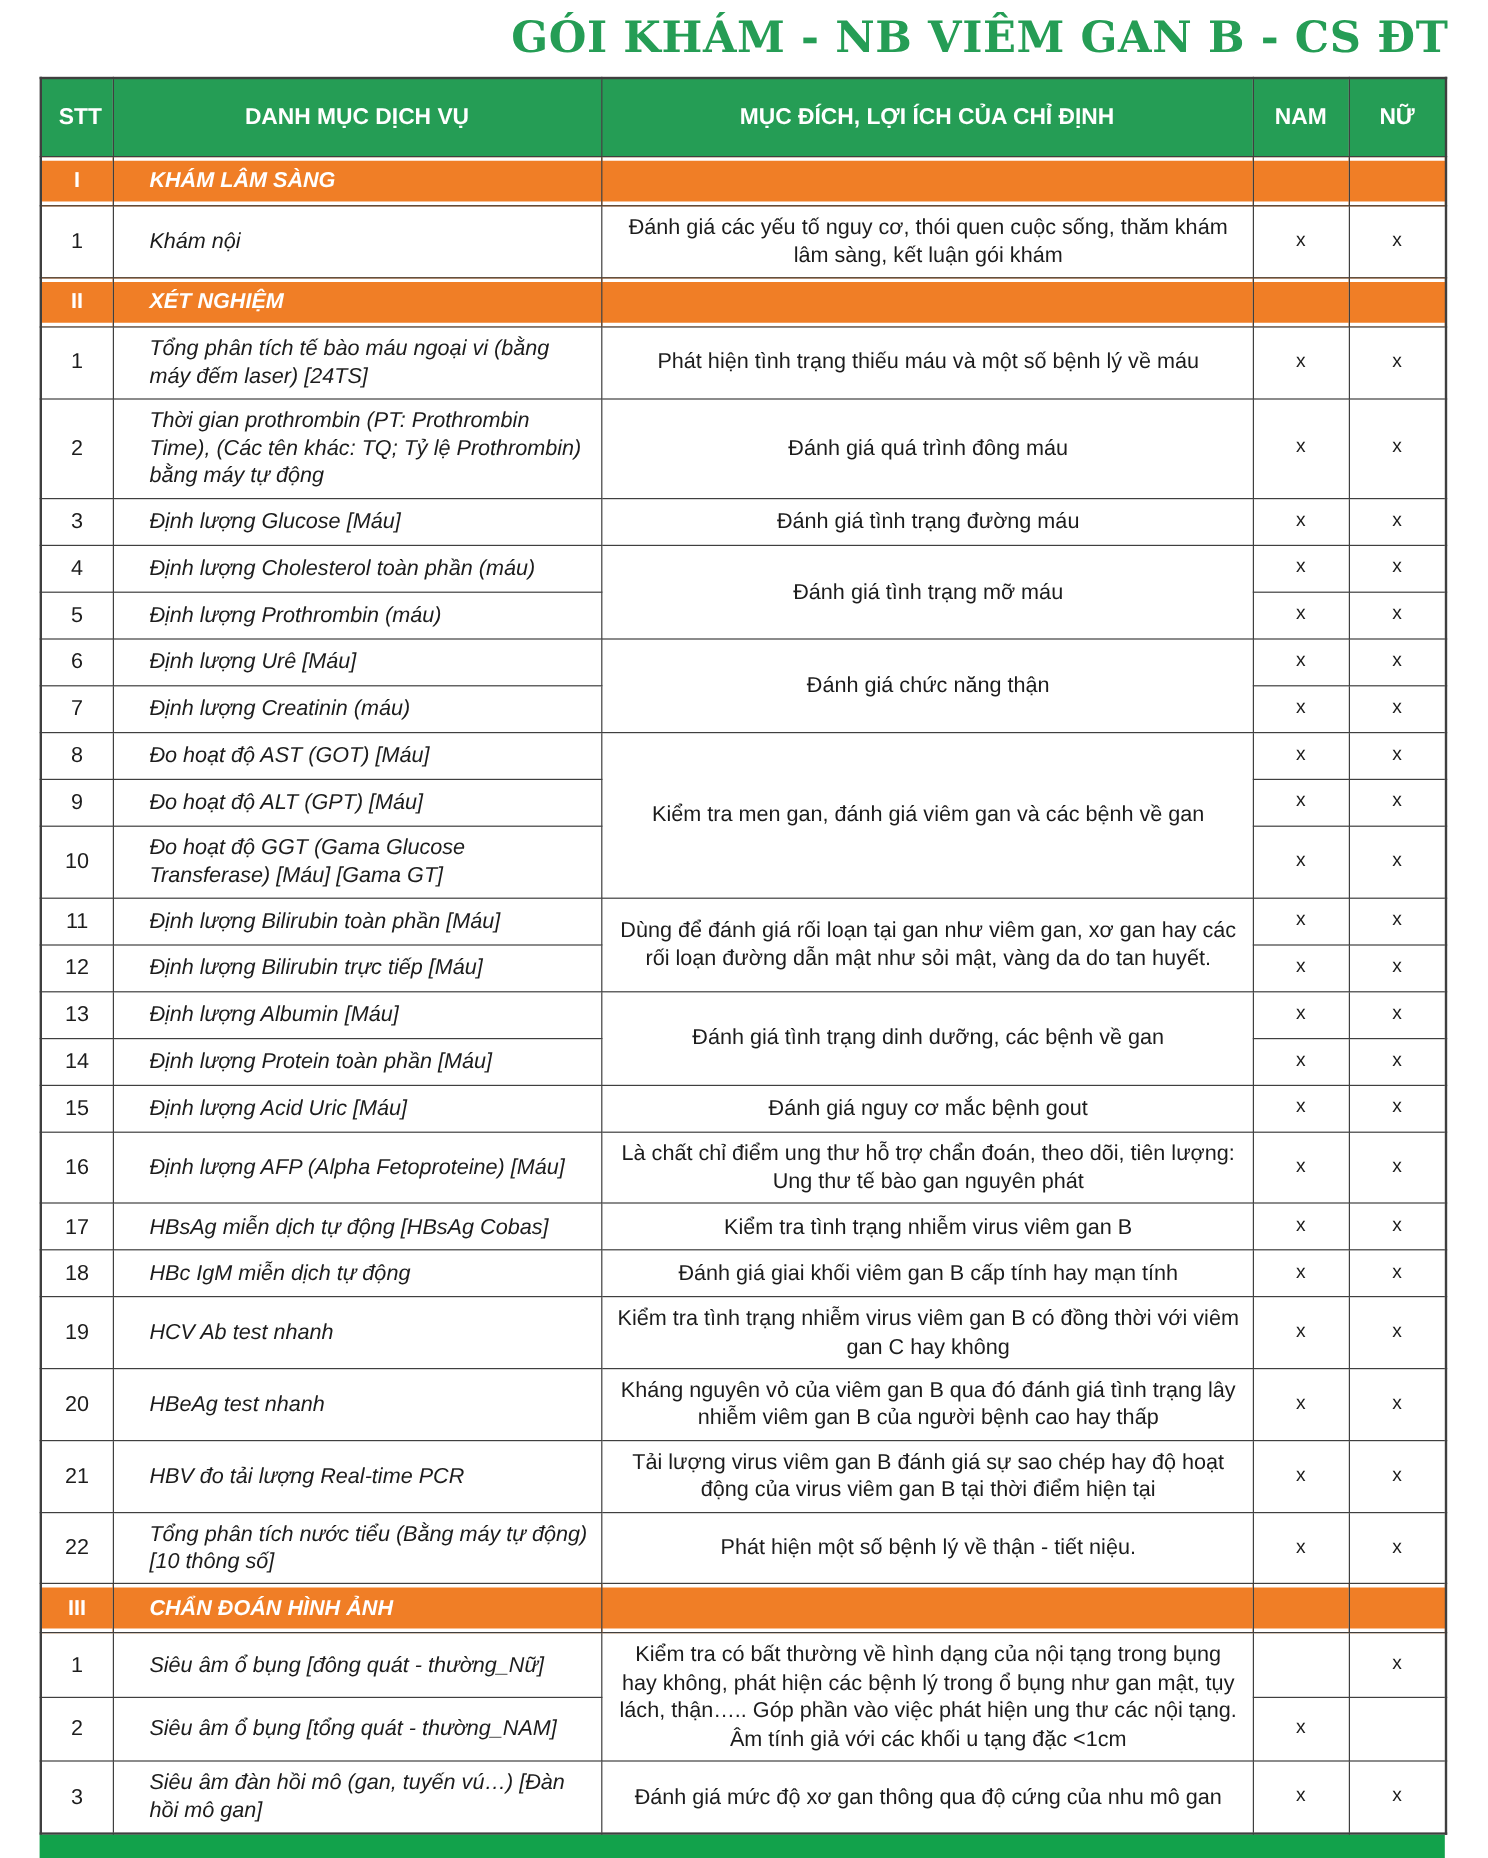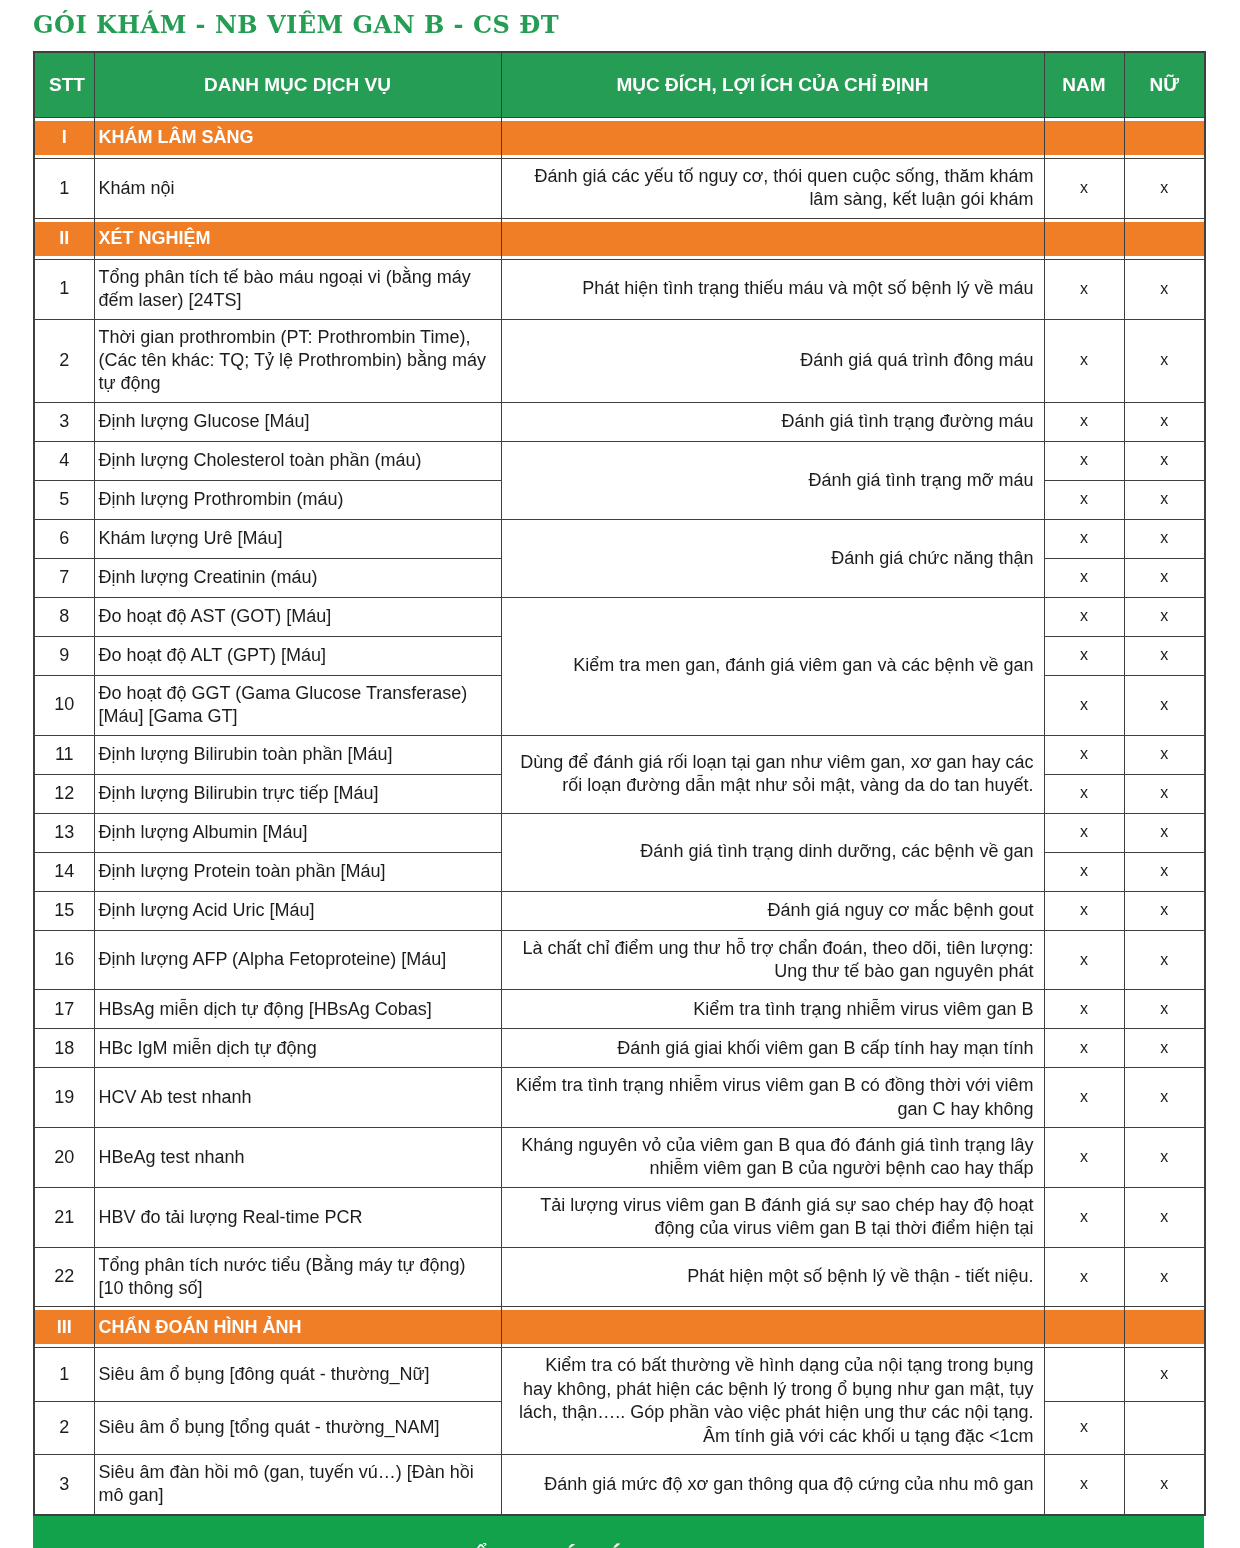--- a/index.html
+++ b/index.html
@@ -7,24 +7,24 @@
     --footer-green:#12A24B;
     --orange:#F07E26;
     --border:#3F3F3F;
     --light-border:#9B9B9B;
     --text:#1C1C1C;
   }
   html,body{margin:0;padding:0;background:#fff;}
   body{width:1240px;font-family:"Liberation Sans",sans-serif;color:var(--text);}
   .page{padding:6px 33px 0 33px;}
   .title{
-    text-align:left;
+    text-align:right;
     font-family:"DejaVu Serif",serif;
     font-weight:bold;
-    font-size:24px;
+    font-size:36px;
     color:var(--green);
     margin:4px 0 12px 0;
     letter-spacing:.5px;
   }
   table{
     border-collapse:collapse;
     table-layout:fixed;
     width:1171px;
     border:2px solid var(--border);
   }
@@ -33,22 +33,22 @@
     background:var(--green);
     color:#fff;
     font-weight:bold;
     font-size:19px;
     height:56px;
     padding:4px 14px;
     text-align:center;
   }
   td{font-size:18px;line-height:1.3;padding:6px 10px;}
   .c-stt{text-align:center;padding:6px 2px;}
-  .c-service{text-align:left;padding-left:4px;}
-  .c-purpose{text-align:right;padding-left:12px;}
+  .c-service{text-align:left;padding-left:30px;font-style:italic;}
+  .c-purpose{text-align:center;padding-left:12px;}
   .c-check{text-align:center;font-size:16px;padding:6px 2px;}
   .data-row td{height:26px;}
   .cont-row td{border-top-color:var(--light-border);}
   .section-row td{
     background:var(--orange);
     color:#fff;
     font-weight:bold;
     font-size:18px;
     height:24px;
     box-shadow:inset 0 3px 0 #fff, inset 0 -3px 0 #fff;
@@ -139,21 +139,21 @@
           <td class="c-check">x</td>
         </tr>
         <tr class="data-row cont-row">
           <td class="c-stt">5</td>
           <td class="c-service">Định lượng Prothrombin (máu)</td>
           <td class="c-check">x</td>
           <td class="c-check">x</td>
         </tr>
         <tr class="data-row">
           <td class="c-stt">6</td>
-          <td class="c-service">Khám lượng Urê [Máu]</td>
+          <td class="c-service">Định lượng Urê [Máu]</td>
           <td class="c-purpose" rowspan="2">Đánh giá chức năng thận</td>
           <td class="c-check">x</td>
           <td class="c-check">x</td>
         </tr>
         <tr class="data-row cont-row">
           <td class="c-stt">7</td>
           <td class="c-service">Định lượng Creatinin (máu)</td>
           <td class="c-check">x</td>
           <td class="c-check">x</td>
         </tr>

